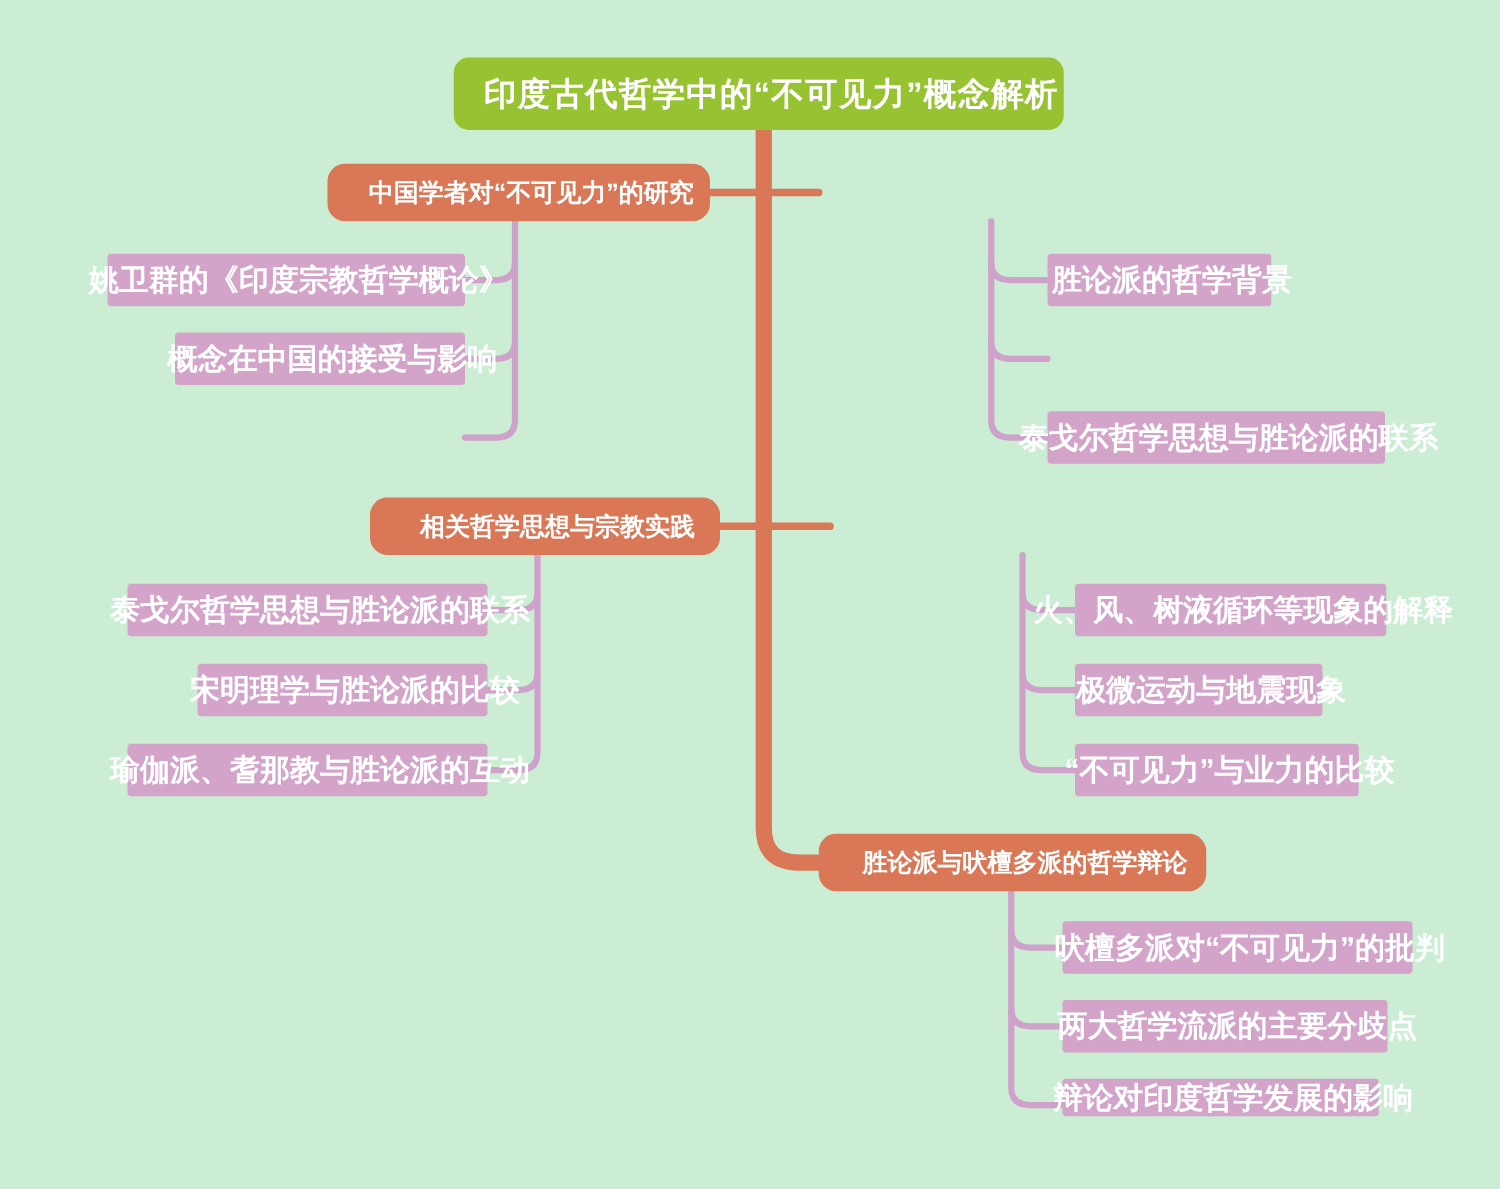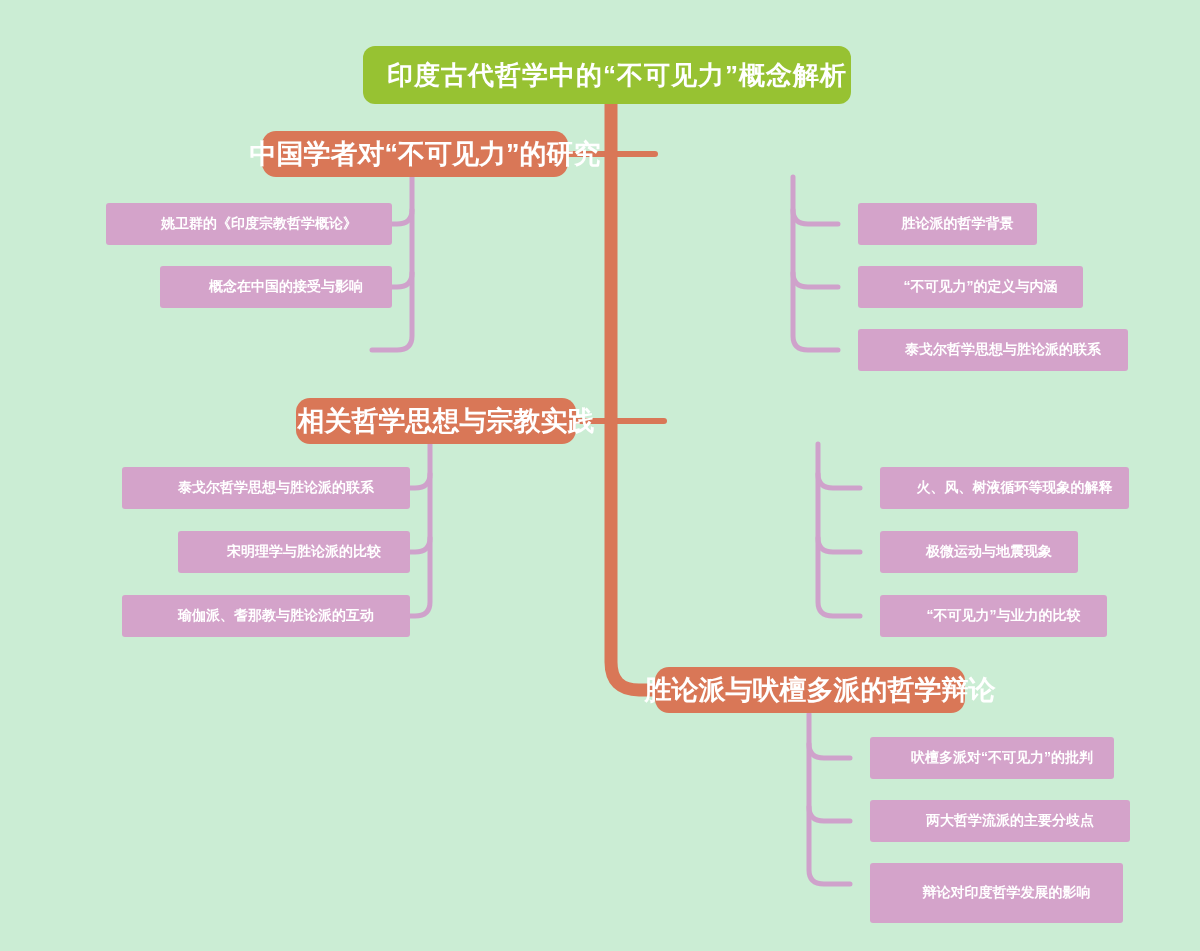--- a/index.html
+++ b/index.html
@@ -44,29 +44,28 @@
   .node-root {
     background: var(--root_fill);
     border-radius: 12px;
     font-size: 26px;
     font-weight: 700;
     letter-spacing: 1px;
   }
   .node-branch {
     background: var(--branch_fill);
     border-radius: 14px;
-    font-size: 27px;
+    font-size: 20px;
     font-weight: 700;
   }
   .node-child {
     background: var(--child_fill);
     border-radius: 3px;
-    font-size: 14px;
+    font-size: 24px;
     font-weight: 700;
-    margin-left: 20px;
   }
 </style>
 </head>
 <body>
 
 <div class="canvas">
 
   <svg class="edges" viewBox="0 0 1200 951" xmlns="http://www.w3.org/2000/svg">
 
     <path class="edge-branch" d="M568 154 H655"></path>
@@ -97,28 +96,27 @@
   <div class="node node-root" style="left:363px; top:46px; width:488px; height:58px;">印度古代哲学中的“不可见力”概念解析</div>
 
   <div class="node node-branch" style="left:262px; top:131px; width:306px; height:46px;">中国学者对“不可见力”的研究</div>
   <div class="node node-branch" style="left:296px; top:398px; width:280px; height:46px;">相关哲学思想与宗教实践</div>
   <div class="node node-branch" style="left:655px; top:667px; width:310px; height:46px;">胜论派与吠檀多派的哲学辩论</div>
 
   <div class="node node-child" style="left:86px;  top:203px; width:286px; height:42px;">姚卫群的《印度宗教哲学概论》</div>
   <div class="node node-child" style="left:140px; top:266px; width:232px; height:42px;">概念在中国的接受与影响</div>
 
   <div class="node node-child" style="left:838px; top:203px; width:179px; height:42px;">胜论派的哲学背景</div>
-  <div class="node node-child" style="left:838px; top:266px; width:225px; height:42px;">“不可见力”的定义与内涵</div>
   <div class="node node-child" style="left:838px; top:329px; width:270px; height:42px;">泰戈尔哲学思想与胜论派的联系</div>
 
   <div class="node node-child" style="left:102px; top:467px; width:288px; height:42px;">泰戈尔哲学思想与胜论派的联系</div>
   <div class="node node-child" style="left:102px; top:595px; width:288px; height:42px;">瑜伽派、耆那教与胜论派的互动</div>
   <div class="node node-child" style="left:158px; top:531px; width:232px; height:42px;">宋明理学与胜论派的比较</div>
 
   <div class="node node-child" style="left:860px; top:467px; width:249px; height:42px;">火、风、树液循环等现象的解释</div>
   <div class="node node-child" style="left:860px; top:531px; width:198px; height:42px;">极微运动与地震现象</div>
   <div class="node node-child" style="left:860px; top:595px; width:227px; height:42px;">“不可见力”与业力的比较</div>
 
-  <div class="node node-child" style="left:850px; top:737px; width:244px; height:42px;">吠檀多派对“不可见力”的批判</div>
+  <div class="node node-child" style="left:850px; top:737px; width:280px; height:42px;">吠檀多派对“不可见力”的批判</div>
   <div class="node node-child" style="left:850px; top:800px; width:260px; height:42px;">两大哲学流派的主要分歧点</div>
-  <div class="node node-child" style="left:850px; top:863px; width:253px; height:60px;">辩论对印度哲学发展的影响</div>
+  <div class="node node-child" style="left:850px; top:863px; width:253px; height:30px;">辩论对印度哲学发展的影响</div>
 
 </div>
 
 </body></html>

